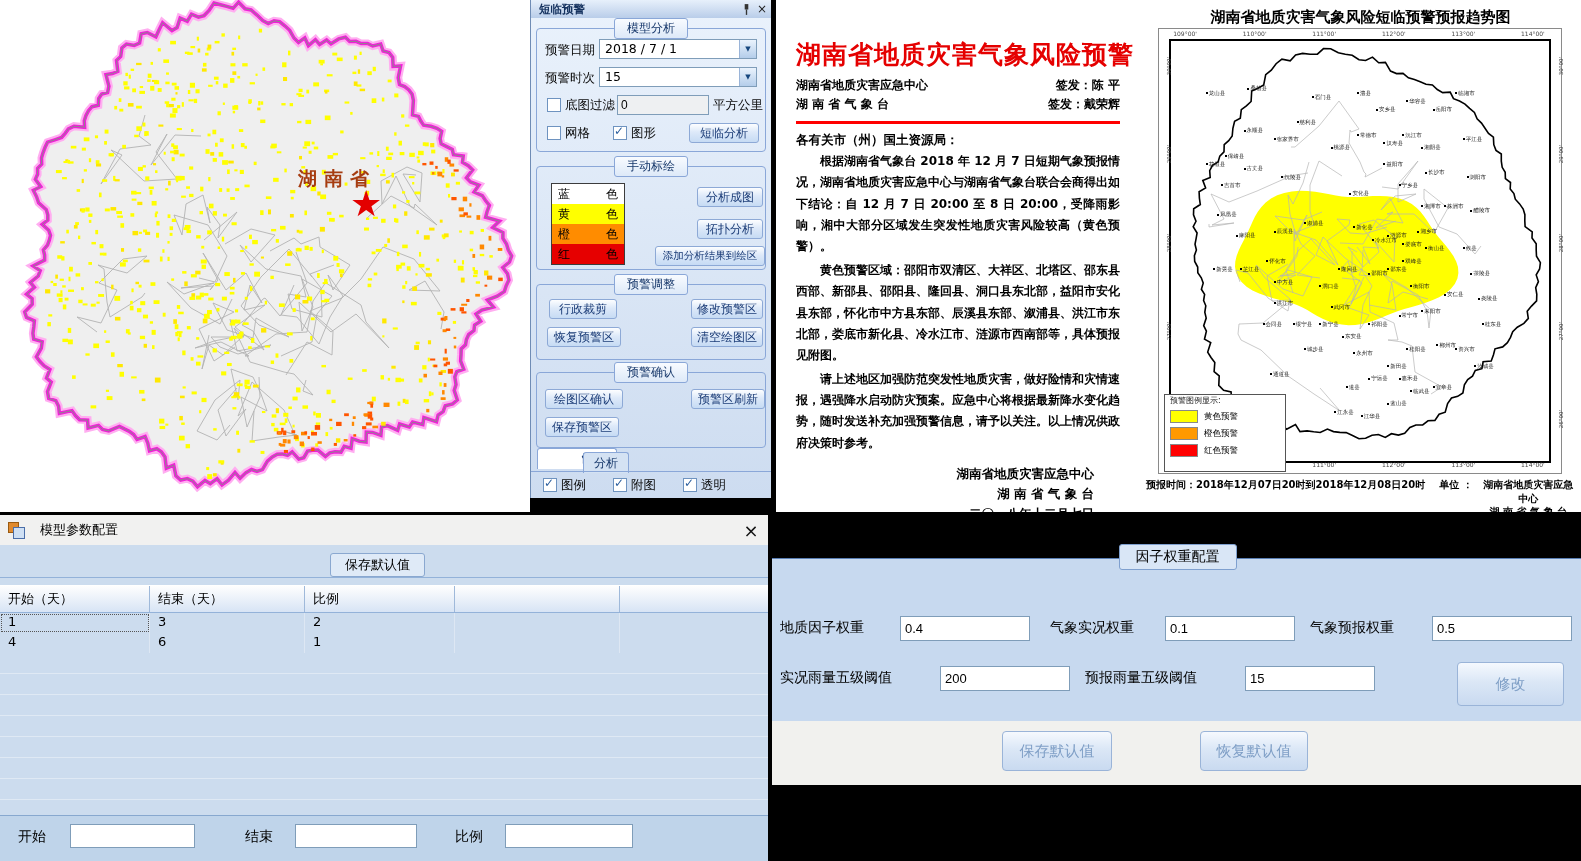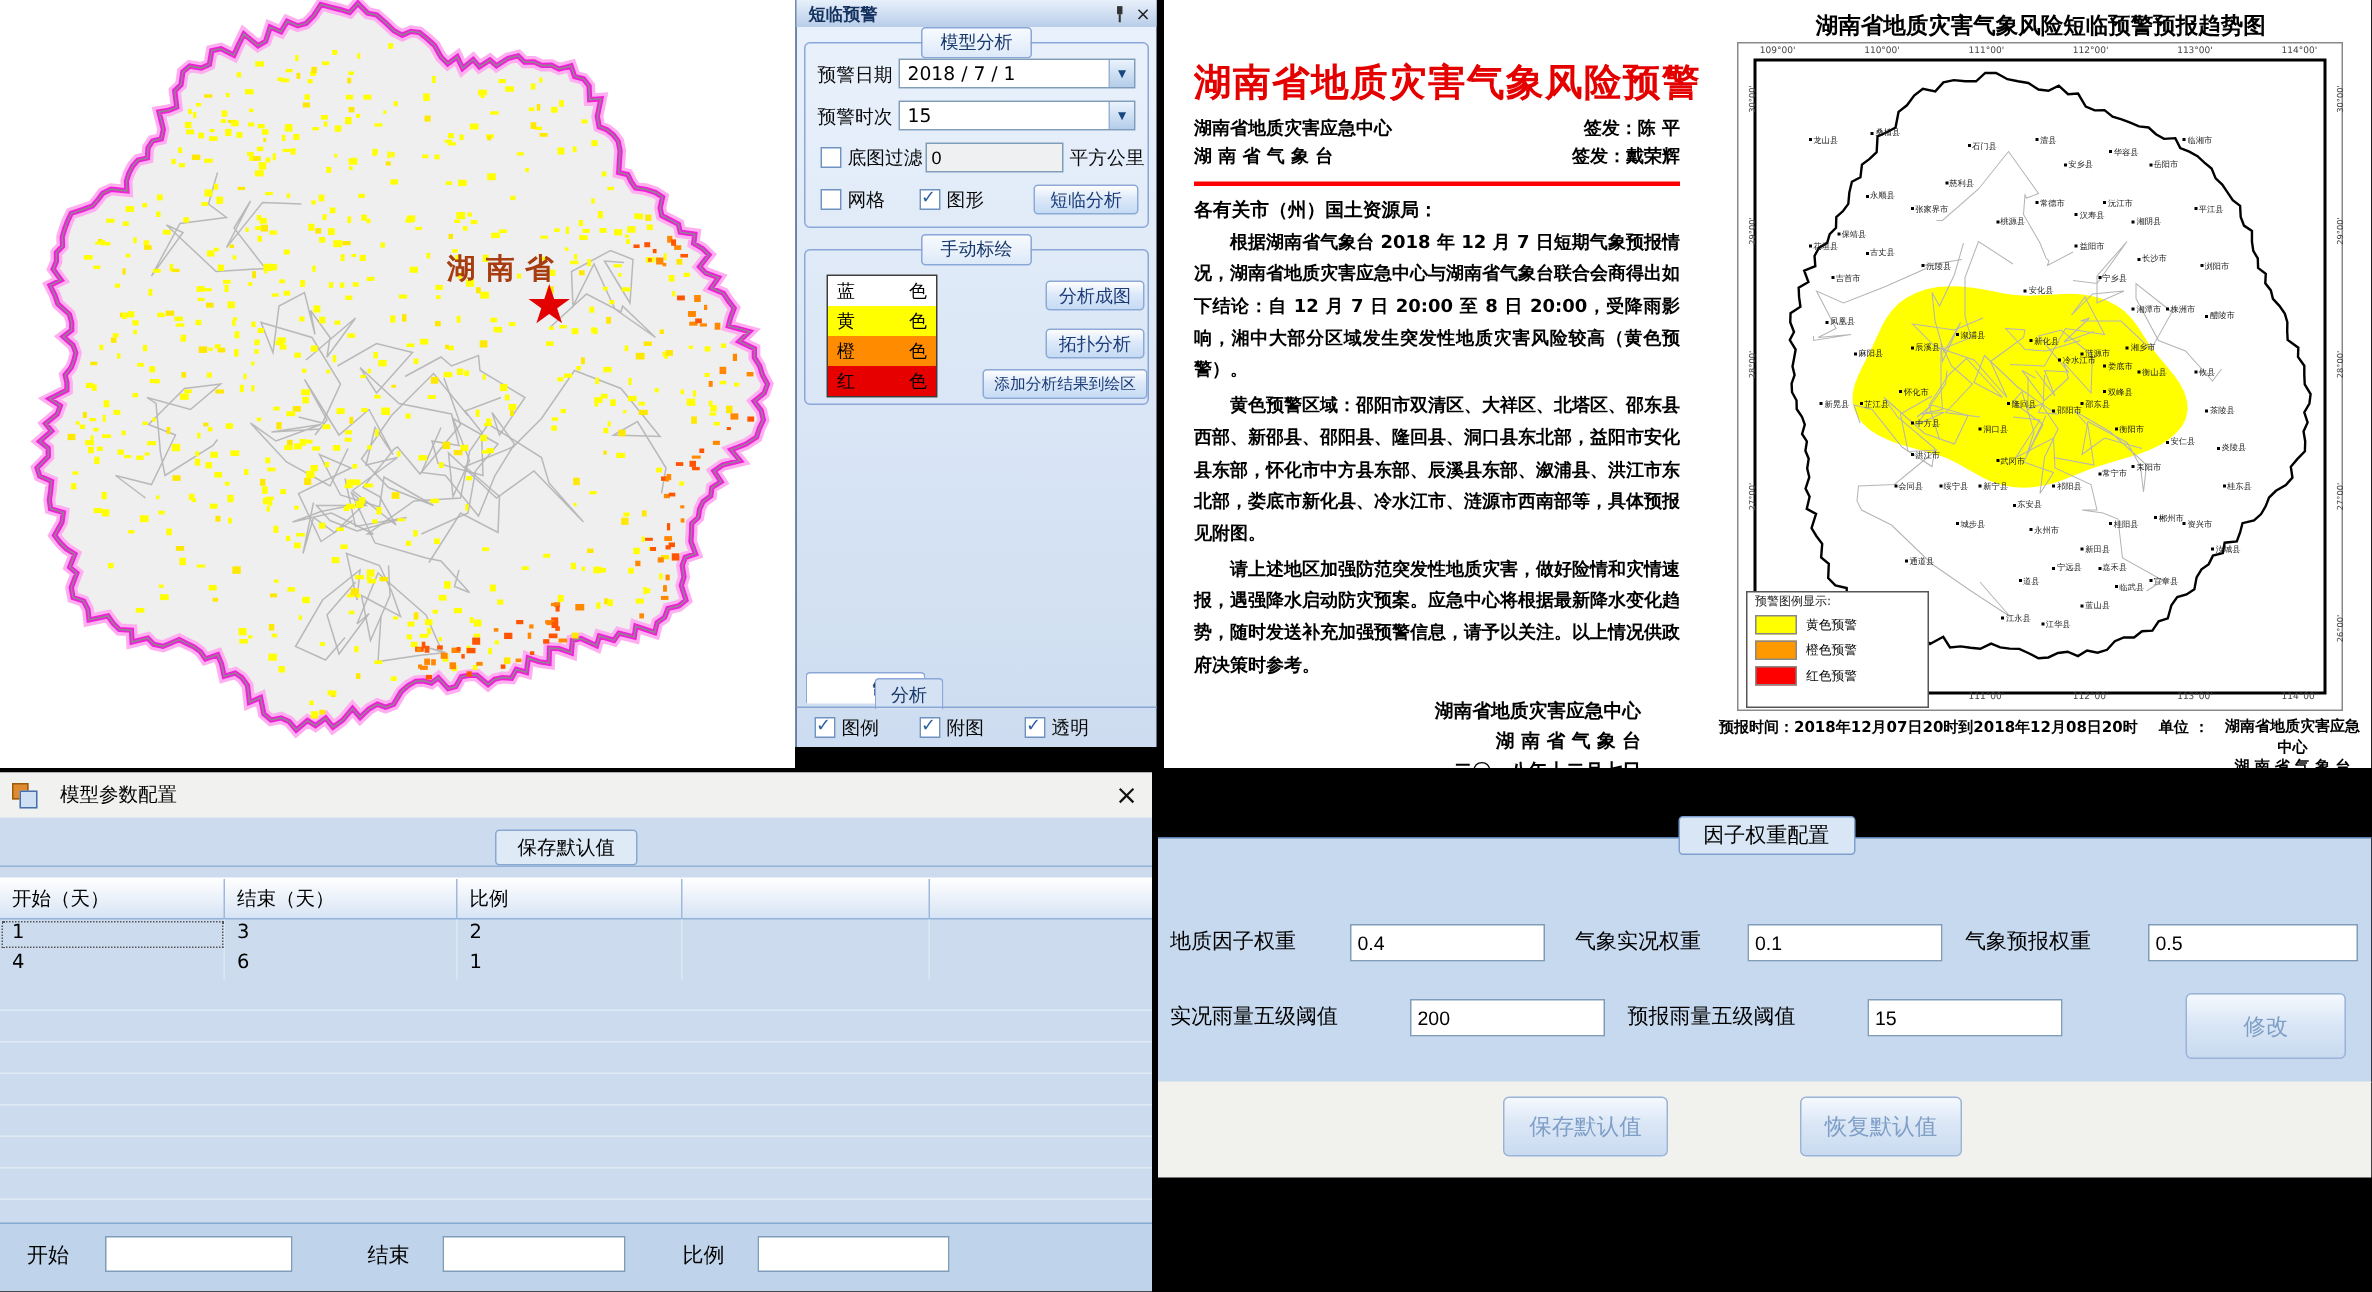--- a/index.html
+++ b/index.html
@@ -903,21 +903,34 @@
         <div class="crow" style="background:#e60000;">
             <span>红</span>
             <span>色</span>
           </div>
       </div>
       <div class="btn" style="left:160px;top:20px;width:66px;height:20px;">分析成图</div>
       <div class="btn" style="left:160px;top:52px;width:66px;height:20px;">拓扑分析</div>
       <div class="btn" style="left:118px;top:79px;width:110px;height:20px;font-size:10.5px;">添加分析结果到绘区</div>
     </div>
 
-
+    <div class="grp" style="left:5px;top:284px;width:228px;height:74px;">
+      <div class="grp-label">预警调整</div>
+      <div class="btn" style="left:12px;top:14px;width:68px;height:20px;">行政裁剪</div>
+      <div class="btn" style="left:154px;top:14px;width:72px;height:20px;">修改预警区</div>
+      <div class="btn" style="left:10px;top:42px;width:74px;height:20px;">恢复预警区</div>
+      <div class="btn" style="left:154px;top:42px;width:72px;height:20px;">清空绘图区</div>
+    </div>
+
+    <div class="grp" style="left:5px;top:372px;width:228px;height:74px;">
+      <div class="grp-label">预警确认</div>
+      <div class="btn" style="left:8px;top:16px;width:78px;height:20px;">绘图区确认</div>
+      <div class="btn" style="left:154px;top:16px;width:74px;height:20px;">预警区刷新</div>
+      <div class="btn" style="left:8px;top:44px;width:74px;height:20px;">保存预警区</div>
+    </div>
 
     <div class="tab active" style="left:6px;top:448px;padding-left:44px;">制作</div>
     <div class="tab" style="left:52px;top:452px;">分析</div>
     <div class="abs" style="left:0;top:471px;width:240px;border-top:1px solid #8aa7d8;"></div>
     <span class="cb on" style="left:12px;top:478px;"></span>
     <div class="lbl" style="left:30px;top:477px;">图例</div>
     <span class="cb on" style="left:82px;top:478px;"></span>
     <div class="lbl" style="left:100px;top:477px;">附图</div>
     <span class="cb on" style="left:152px;top:478px;"></span>
     <div class="lbl" style="left:170px;top:477px;">透明</div>

